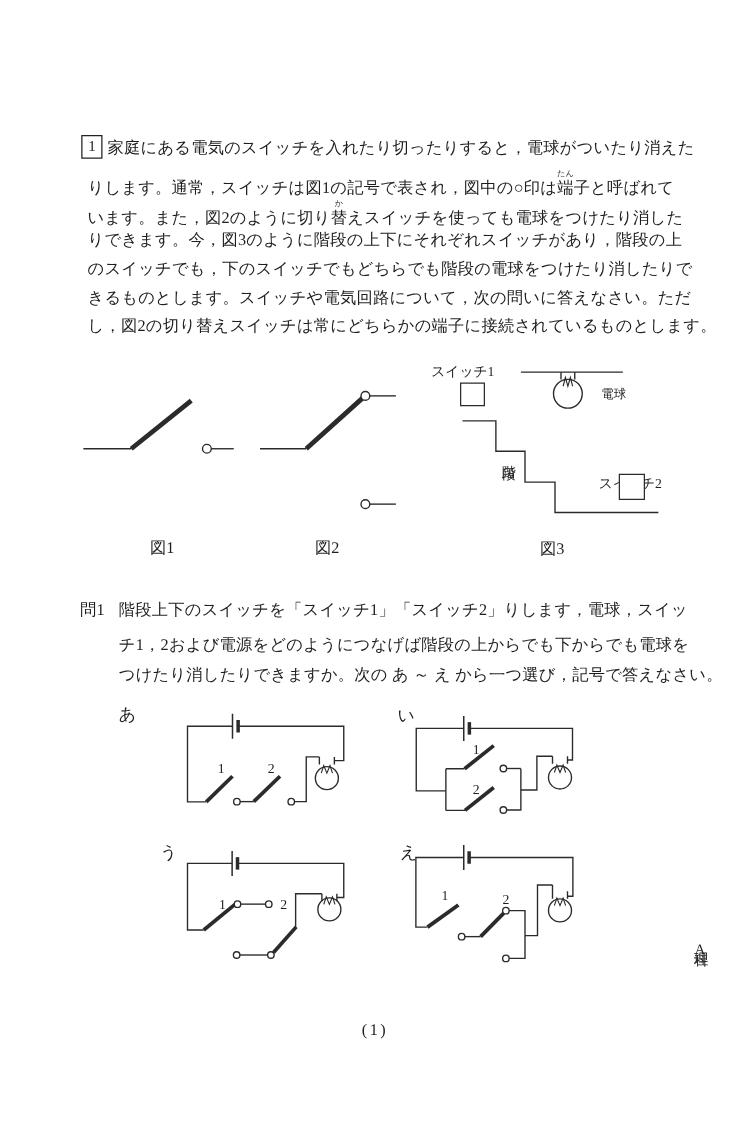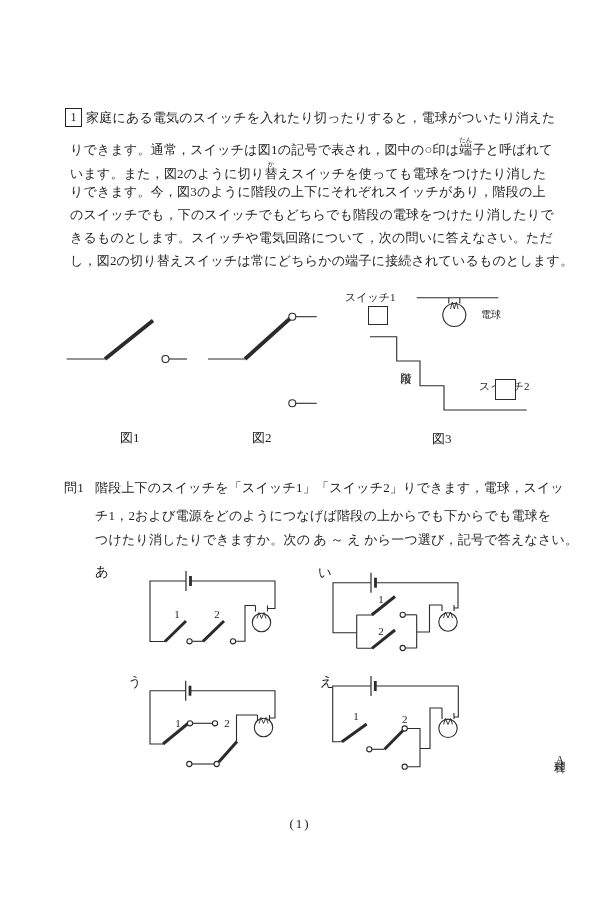--- a/index.html
+++ b/index.html
@@ -26,21 +26,21 @@
   #page-num{position:absolute;left:270px;top:816px;width:60px;text-align:center;font-size:13px;letter-spacing:2px;}
   #side-label{position:absolute;left:552px;top:752px;font-size:11.5px;}
 </style>
 </head>
 <body>
 
 <div id="page">
 
   <div class="numbox">1</div>
   <div class="jline" style="left:86px;top:109px;">家庭にある電気のスイッチを入れたり切ったりすると，電球がついたり消えた</div>
-  <div class="jline" style="left:70px;top:136px;"><span>りできます。通常，スイッチは図1の記号で表され，図中の○印は</span><ruby><span>端</span><rt>たん</rt></ruby><span>子と呼ばれて</span></div>
+  <div class="jline" style="left:70px;top:136px;"><span>りします。通常，スイッチは図1の記号で表され，図中の○印は</span><ruby><span>端</span><rt>たん</rt></ruby><span>子と呼ばれて</span></div>
   <div class="jline" style="left:70px;top:160px;"><span>います。また，図2のように切り</span><ruby><span>替</span><rt>か</rt></ruby><span>えスイッチを使っても電球をつけたり消した</span></div>
   <div class="jline" style="left:70px;top:183px;">りできます。今，図3のように階段の上下にそれぞれスイッチがあり，階段の上</div>
   <div class="jline" style="left:70px;top:206px;">のスイッチでも，下のスイッチでもどちらでも階段の電球をつけたり消したりで</div>
   <div class="jline" style="left:70px;top:229px;text-align:right;">きるものとします。スイッチや電気回路について，次の問いに答えなさい。ただ</div>
   <div class="jline" style="left:70px;top:252px;">し，図2の切り替えスイッチは常にどちらかの端子に接続されているものとします。</div>
 
   <svg style="left:60px;top:306px;" width="135" height="64" viewBox="0 0 135 64">
     <path d="M6.7,53 H45"></path>
     <path class="blade-big" d="M45,53 L93,14.5"></path>
     <circle class="term" cx="105.5" cy="53" r="3.5"></circle>
@@ -67,21 +67,21 @@
   </svg>
   <div class="figlabel" style="left:345px;top:290px;">スイッチ1</div>
   <div class="sqbox" style="left:368px;top:306px;width:18px;height:17px;"></div>
   <div class="figlabel" style="left:481px;top:308px;font-size:10px;">電球</div>
   <div class="figlabel vert" style="left:398px;top:364px;">階段</div>
   <div class="figlabel" style="left:479px;top:379px;">スイッチ2</div>
   <div class="sqbox" style="left:495px;top:379px;width:19px;height:19px;"></div>
   <div class="caption" style="left:432px;top:430px;">図3</div>
 
   <div class="jline" style="left:64px;top:479px;">問1</div>
-  <div class="jline" style="left:95px;top:479px;">階段上下のスイッチを「スイッチ1」「スイッチ2」りできます，電球，スイッ</div>
+  <div class="jline" style="left:95px;top:479px;">階段上下のスイッチを「スイッチ1」「スイッチ2」りします，電球，スイッ</div>
   <div class="jline" style="left:95px;top:507px;">チ1，2および電源をどのようにつなげば階段の上からでも下からでも電球を</div>
   <div class="jline" style="left:95px;top:531px;">つけたり消したりできますか。次の あ ～ え から一つ選び，記号で答えなさい。</div>
 
   <div class="optlabel" style="left:95px;top:563px;">あ</div>
   <svg style="left:120px;top:566px;" width="160" height="100" viewBox="0 0 160 100">
     <path class="batt-long" d="M66,5 V25"></path>
     <path class="batt-short" d="M70.5,10 V20"></path>
     <path d="M66,15 H30 V75.5 H45 M70.5,15 H155 V42.5 H147.5"></path>
     <path class="blade" d="M45,75.5 L66,55"></path>
     <text x="57" y="52" text-anchor="middle">1</text>

